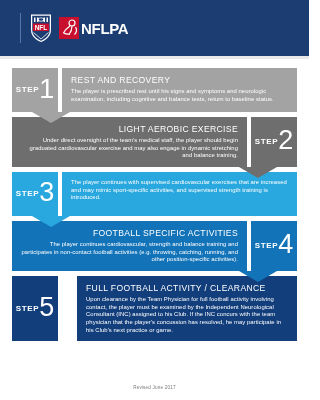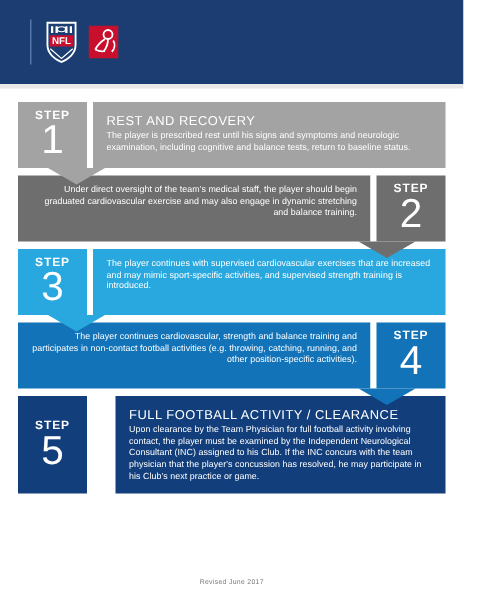--- a/index.html
+++ b/index.html
@@ -94,21 +94,21 @@
     margin-bottom: 5px;
     min-height: 44px;
   }
   .step.right {
     flex-direction: row-reverse;
   }
   .step-badge {
     flex: 0 0 auto;
     width: 46px;
     display: flex;
-    flex-direction: column;
+    flex-direction: row;
     align-items: center;
     justify-content: center;
     color: #ffffff;
     padding: 3px 0 4px 0;
     box-sizing: border-box;
   }
   .step-badge .word {
     font-size: 8px;
     font-weight: bold;
     letter-spacing: 0.6px;
@@ -203,20 +203,21 @@
         <svg class="nflpa-mark" viewBox="0 0 40 44">
           <rect x="0" y="0" width="40" height="44" fill="#c8102e"></rect>
           <g fill="none" stroke="#ffffff" stroke-width="2.4">
             <circle cx="26" cy="12" r="6"></circle>
             <path d="M22 18 C16 22 12 26 9 32"></path>
             <path d="M26 18 C26 24 24 30 20 35"></path>
             <path d="M9 32 C13 34 18 35 22 34"></path>
             <path d="M33 20 C36 25 35 31 31 35"></path>
           </g>
         </svg>
+        <div class="nflpa-text">NFLPA</div>
       </div>
     </div>
   </div>
   <div class="header-rule"></div>
 
   <div class="steps">
 
     <div class="step" style="background:transparent;">
       <div class="step-badge" style="background:#a3a3a3;">
         <div class="word">STEP</div>
@@ -230,20 +231,21 @@
       <div class="arrow left-pos" style="border-top:11px solid #a3a3a3; bottom:-11px;"></div>
     </div>
 
     <div class="step right">
       <div class="step-badge" style="background:#6e6e6e;">
         <div class="word">STEP</div>
         <div class="num">2</div>
       </div>
       <div class="step-gap"></div>
       <div class="step-body" style="background:#6e6e6e;">
+        <div class="step-title">LIGHT AEROBIC EXERCISE</div>
         <div class="step-desc">Under direct oversight of the team's medical staff, the player should begin graduated cardiovascular exercise and may also engage in dynamic stretching and balance training.</div>
       </div>
       <div class="arrow right-pos" style="border-top:11px solid #6e6e6e; bottom:-11px;"></div>
     </div>
 
     <div class="step">
       <div class="step-badge" style="background:#29a8df;">
         <div class="word">STEP</div>
         <div class="num">3</div>
       </div>
@@ -254,20 +256,21 @@
       <div class="arrow left-pos" style="border-top:11px solid #29a8df; bottom:-11px;"></div>
     </div>
 
     <div class="step right">
       <div class="step-badge" style="background:#1273b8;">
         <div class="word">STEP</div>
         <div class="num">4</div>
       </div>
       <div class="step-gap"></div>
       <div class="step-body" style="background:#1273b8;">
+        <div class="step-title">FOOTBALL SPECIFIC ACTIVITIES</div>
         <div class="step-desc">The player continues cardiovascular, strength and balance training and participates in non-contact football activities (e.g. throwing, catching, running, and other position-specific activities).</div>
       </div>
       <div class="arrow right-pos" style="border-top:11px solid #1273b8; bottom:-11px;"></div>
     </div>
 
     <div class="step" style="min-height:52px;">
       <div class="step-badge" style="background:#123e7c;">
         <div class="word">STEP</div>
         <div class="num">5</div>
       </div>

